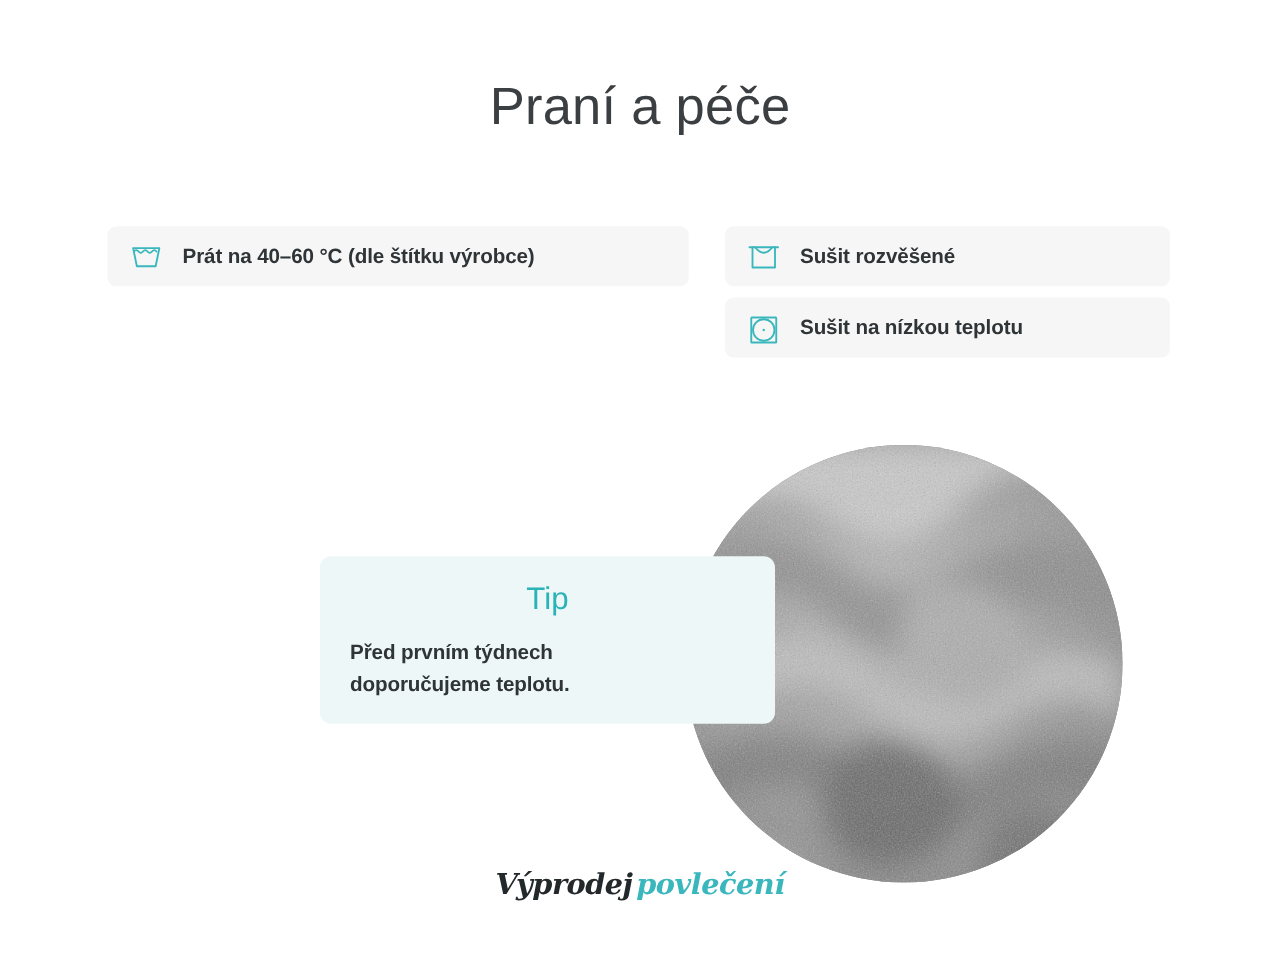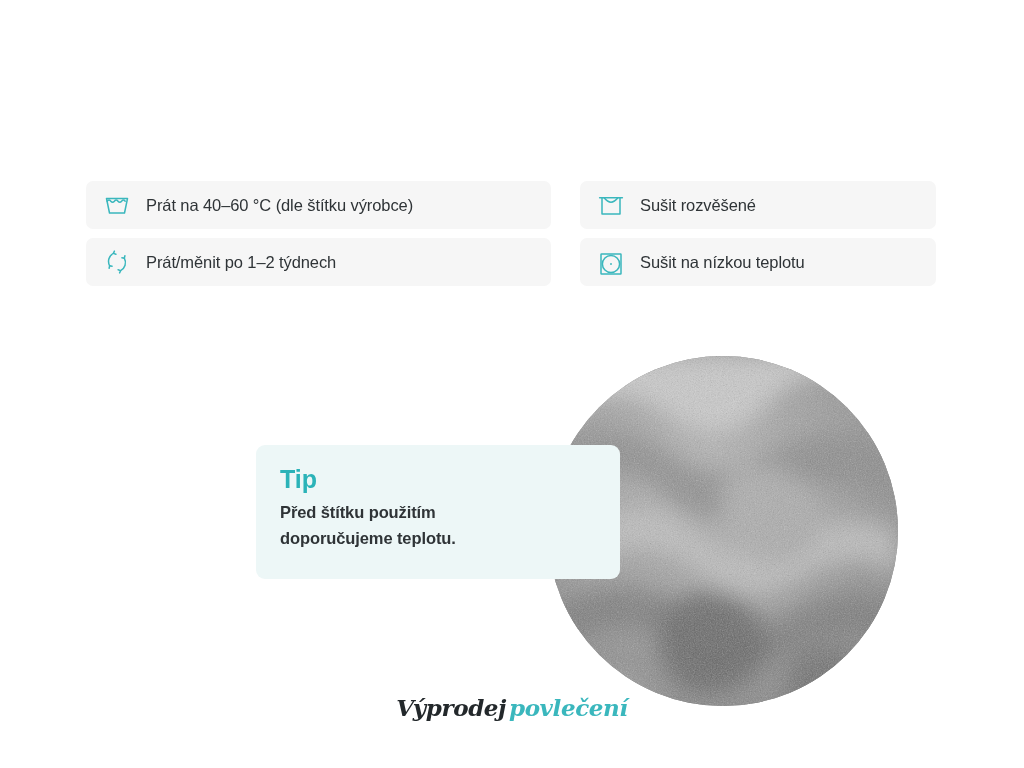--- a/index.html
+++ b/index.html
@@ -60,21 +60,21 @@
     height: 30px;
     flex: 0 0 30px;
     display: flex;
     align-items: center;
     justify-content: center;
     margin-right: 14px;
   }
   .care-icon svg { display: block; }
   .care-label {
     font-size: 16.5px;
-    font-weight: normal;
+    font-weight: bold;
     color: #2f3437;
     white-space: nowrap;
     letter-spacing: -0.1px;
   }
 
   
   .fabric-circle {
     position: absolute;
     left: 548px;
     top: 356px;
@@ -94,23 +94,24 @@
     width: 364px;
     height: 134px;
     background: #edf7f7;
     border-radius: 9px;
     box-sizing: border-box;
     padding: 22px 24px 0 24px;
   }
   .tip-title {
     font-size: 25px;
     color: #2bb3b8;
-    font-weight: 700;
+    font-weight: 400;
     line-height: 1;
-    margin-bottom: 8px;
+    margin-bottom: 18px;
+    text-align: center;
   }
   .tip-body {
     font-size: 16.5px;
     font-weight: bold;
     color: #2f3437;
     line-height: 1.55;
     letter-spacing: -0.1px;
   }
 
   
@@ -127,46 +128,34 @@
     letter-spacing: -0.4px;
   }
   .logo-part-1 { color: #23282b; }
   .logo-part-2 { color: #3ab7bd; margin-left: 3px; }
 </style>
 </head>
 <body>
 
 <div id="page">
 
+  <div class="page-title">Praní a péče</div>
 
   <div class="care-col left">
 
     <div class="care-row">
       <span class="care-icon">
         <svg width="30" height="30" viewBox="0 0 30 30" fill="none" stroke="#3ab7bd" stroke-width="1.5" stroke-linecap="round" stroke-linejoin="round">
           <path d="M4.5 8.5 L25.5 8.5 L22.5 23 L7.5 23 Z"></path>
           <path d="M5.2 11.2 q1.8 -2.2 3.6 0 q1.8 2.2 3.6 0 q1.8 -2.2 3.6 0 q1.8 2.2 3.6 0 q1.8 -2.2 3.6 0"></path>
         </svg>
       </span>
       <span class="care-label">Prát na 40–60 °C (dle štítku výrobce)</span>
     </div>
 
-    <div class="care-row">
-      <span class="care-icon">
-        <svg width="30" height="30" viewBox="0 0 30 30" fill="none" stroke="#3ab7bd" stroke-width="1.5" stroke-linecap="round" stroke-linejoin="round">
-          <path d="M22.3 11.2 A9 9 0 0 1 18.6 23.6"></path>
-          <path d="M7.7 18.8 A9 9 0 0 1 11.4 6.4"></path>
-          <path d="M12.4 4.1 L11.4 6.4 L13.9 7.2"></path>
-          <path d="M17.6 25.9 L18.6 23.6 L16.1 22.8"></path>
-          <path d="M19.9 10.8 L22.3 11.2 L22.9 8.7"></path>
-          <path d="M10.1 19.2 L7.7 18.8 L7.1 21.3"></path>
-        </svg>
-      </span>
-      <span class="care-label">Prát/měnit po 1–2 týdnech</span>
-    </div>
 
 
   </div>
 
   <div class="care-col right">
 
     <div class="care-row">
       <span class="care-icon">
         <svg width="30" height="30" viewBox="0 0 30 30" fill="none" stroke="#3ab7bd" stroke-width="1.5" stroke-linecap="round" stroke-linejoin="round">
           <path d="M6 7.8 L6 24 L24 24 L24 7.8"></path>
@@ -225,21 +214,21 @@
       </g>
 
       <rect width="350" height="350" filter="url(#fabricNoise)" fill="#ffffff" opacity="0.55"></rect>
       <rect width="350" height="350" filter="url(#fabricNoise)" fill="#2a2a2a" opacity="0.35"></rect>
     </svg>
   </div>
 
   <div class="tip-card">
     <div class="tip-title">Tip</div>
     <div class="tip-body">
-      <div>Před štítku použitím</div>
+      <div>Před prvním týdnech</div>
       <div>doporučujeme teplotu.</div>
     </div>
   </div>
 
   <div class="footer-logo">
     <span class="logo-part-1">Výprodej</span><span class="logo-part-2">povlečení</span>
   </div>
 
 </div>
 

